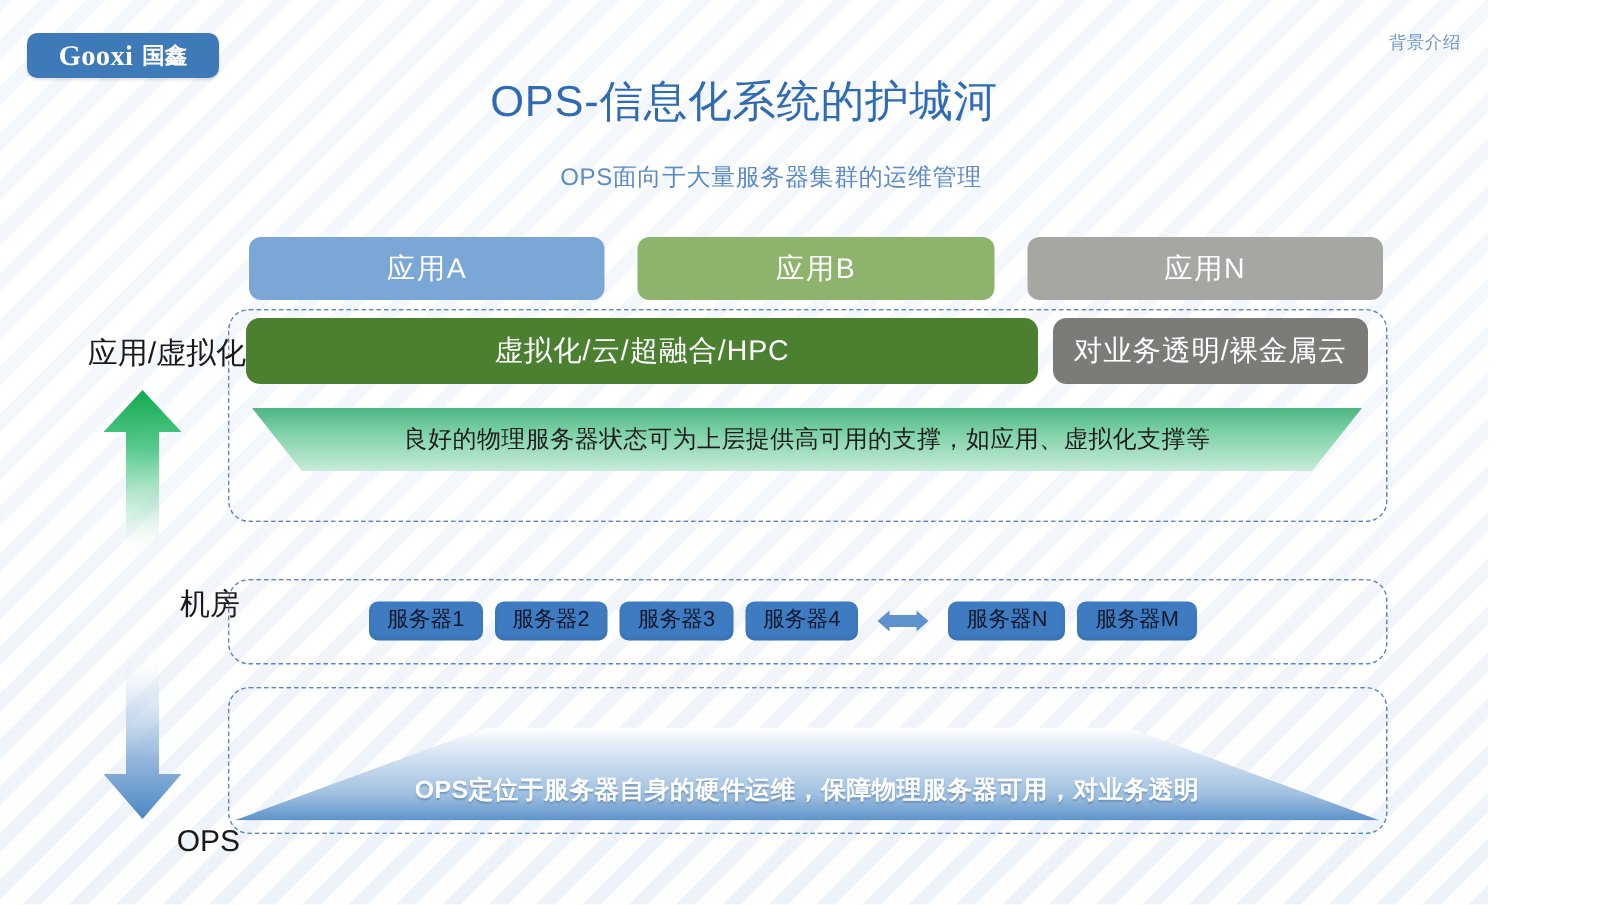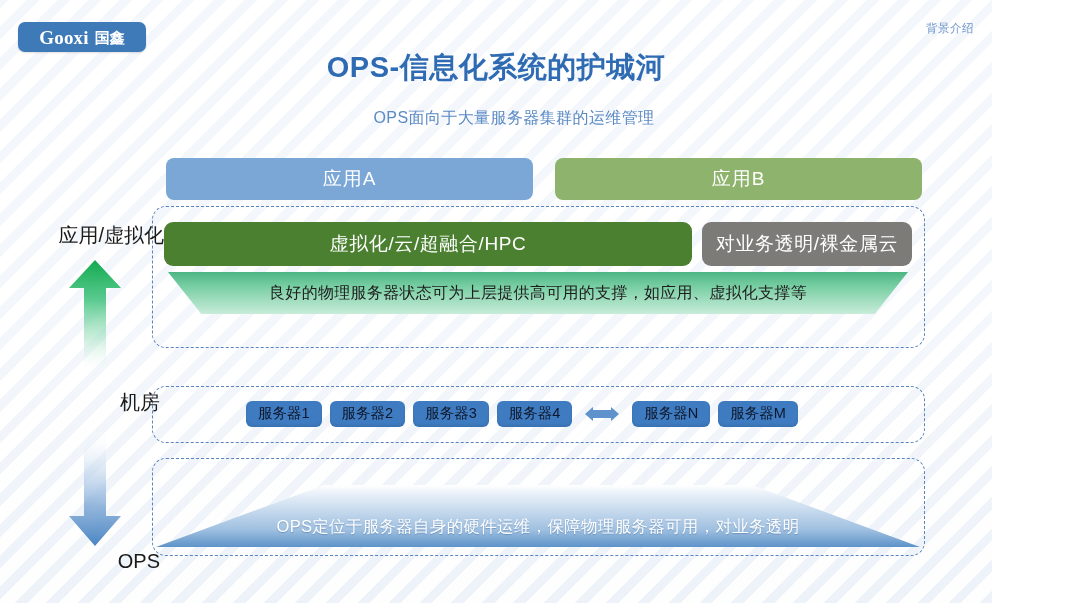--- a/index.html
+++ b/index.html
@@ -74,21 +74,21 @@
   }
 
   
   #title {
     position: absolute;
     left: 0;
     right: 0;
     top: 48px;
     text-align: center;
     font-size: 29px;
-    font-weight: bold;
+    font-weight: normal;
     color: #2f6bb3;
     letter-spacing: 0.5px;
   }
   #subtitle {
     position: absolute;
     left: 0;
     right: 0;
     top: 108px;
     text-align: center;
     font-size: 16px;
@@ -129,21 +129,21 @@
     background: transparent;
   }
   #box-app   { left: 152px; top: 206px; width: 771px; height: 140px; }
   #box-room  { left: 152px; top: 386px; width: 771px; height: 55px;  }
   #box-ops   { left: 152px; top: 458px; width: 771px; height: 96px;  }
 
   
   .virt-row {
     position: absolute;
     left: 164px;
-    top: 222px;
+    top: 212px;
     width: 748px;
     height: 44px;
     display: flex;
     gap: 10px;
     text-align: center;
   }
   .virt-box {
     border-radius: 9px;
     display: flex;
     align-items: center;
@@ -214,21 +214,21 @@
     clip-path: polygon(22% 0%, 78% 0%, 100% 100%, 0% 100%);
     display: flex;
     align-items: flex-end;
     justify-content: center;
     padding-bottom: 9px;
     box-sizing: border-box;
   }
   #blue-trap .trap-label {
     color: #ffffff;
     font-size: 16.5px;
-    font-weight: normal;
+    font-weight: bold;
     letter-spacing: 0.3px;
     text-shadow: 0 1px 1px rgba(40,80,130,0.35);
     text-align: right;
   }
 
   
   .axis-label {
     position: absolute;
     text-align: right;
     color: #1a1a1a;
@@ -276,20 +276,21 @@
   </div>
 
   <div id="corner-tag">背景介绍</div>
 
   <div id="title">OPS-信息化系统的护城河</div>
   <div id="subtitle">OPS面向于大量服务器集群的运维管理</div>
 
   <div class="app-row">
     <div class="app-box blue">应用A</div>
     <div class="app-box green">应用B</div>
+    <div class="app-box gray">应用N</div>
   </div>
 
   <div class="dashed-box" id="box-app"></div>
 
   <div class="virt-row">
     <div class="virt-box main">虚拟化/云/超融合/HPC</div>
     <div class="virt-box phys">对业务透明/裸金属云</div>
   </div>
 
   <div id="green-trap">

